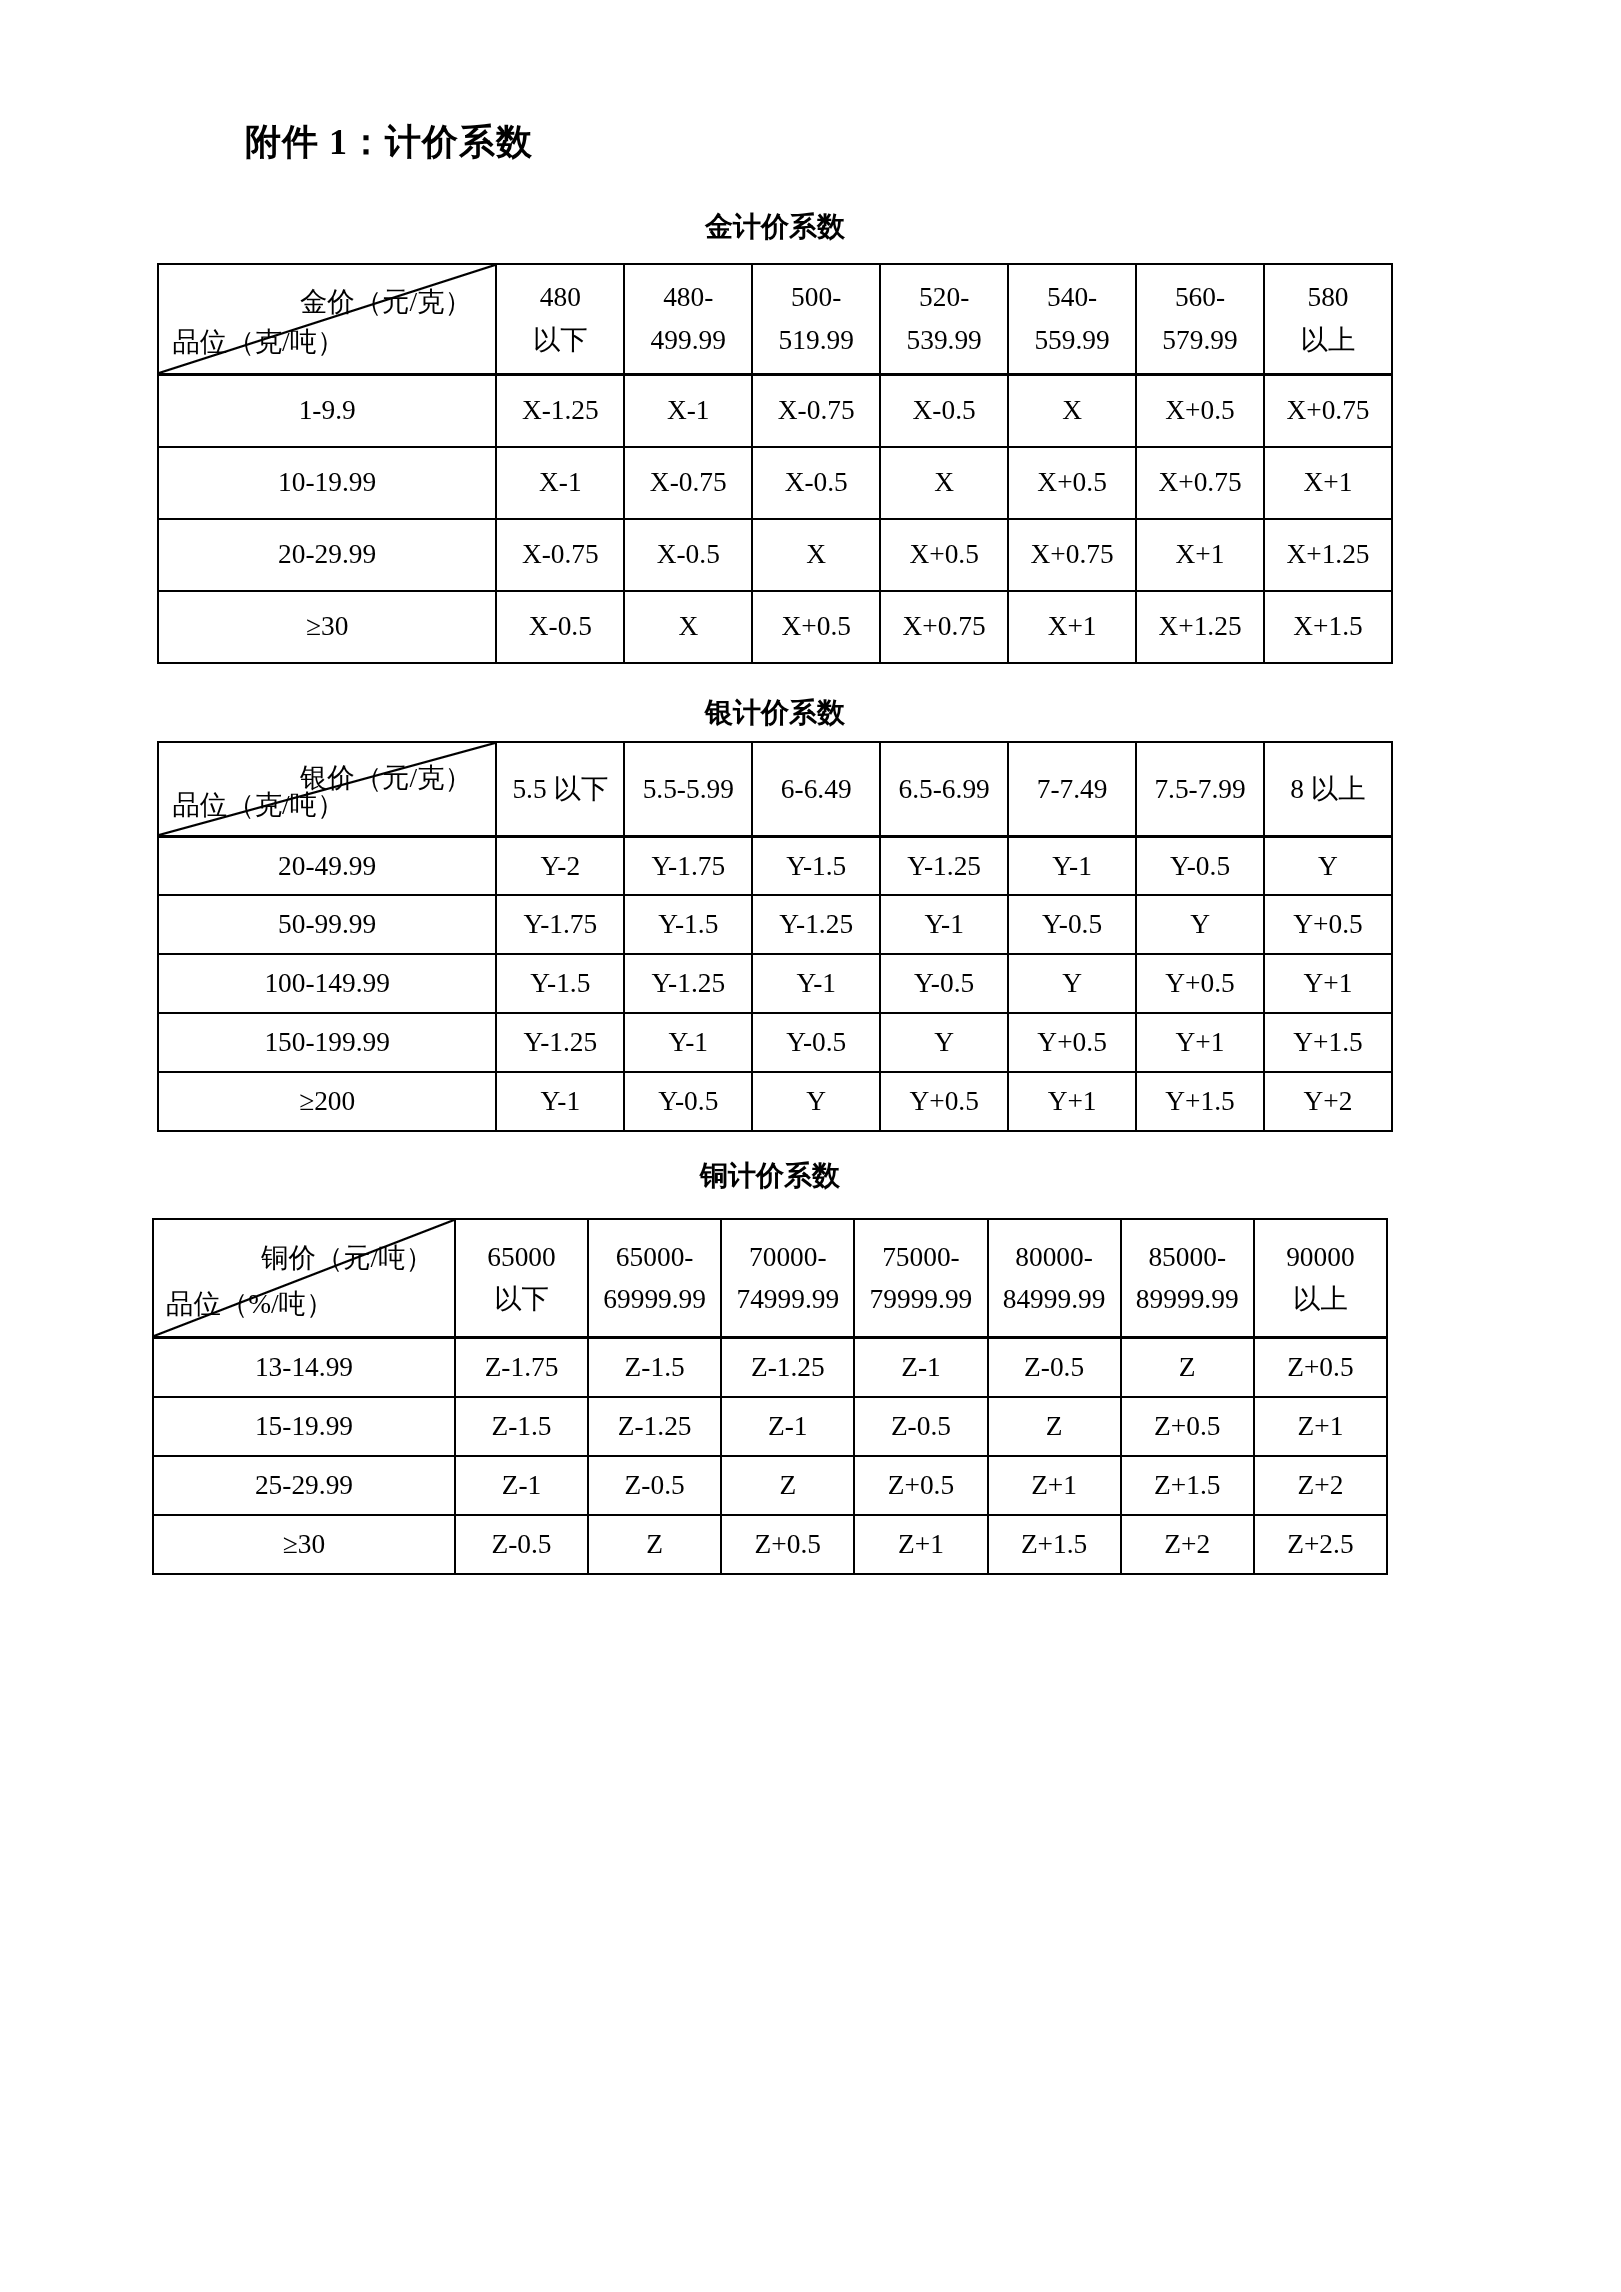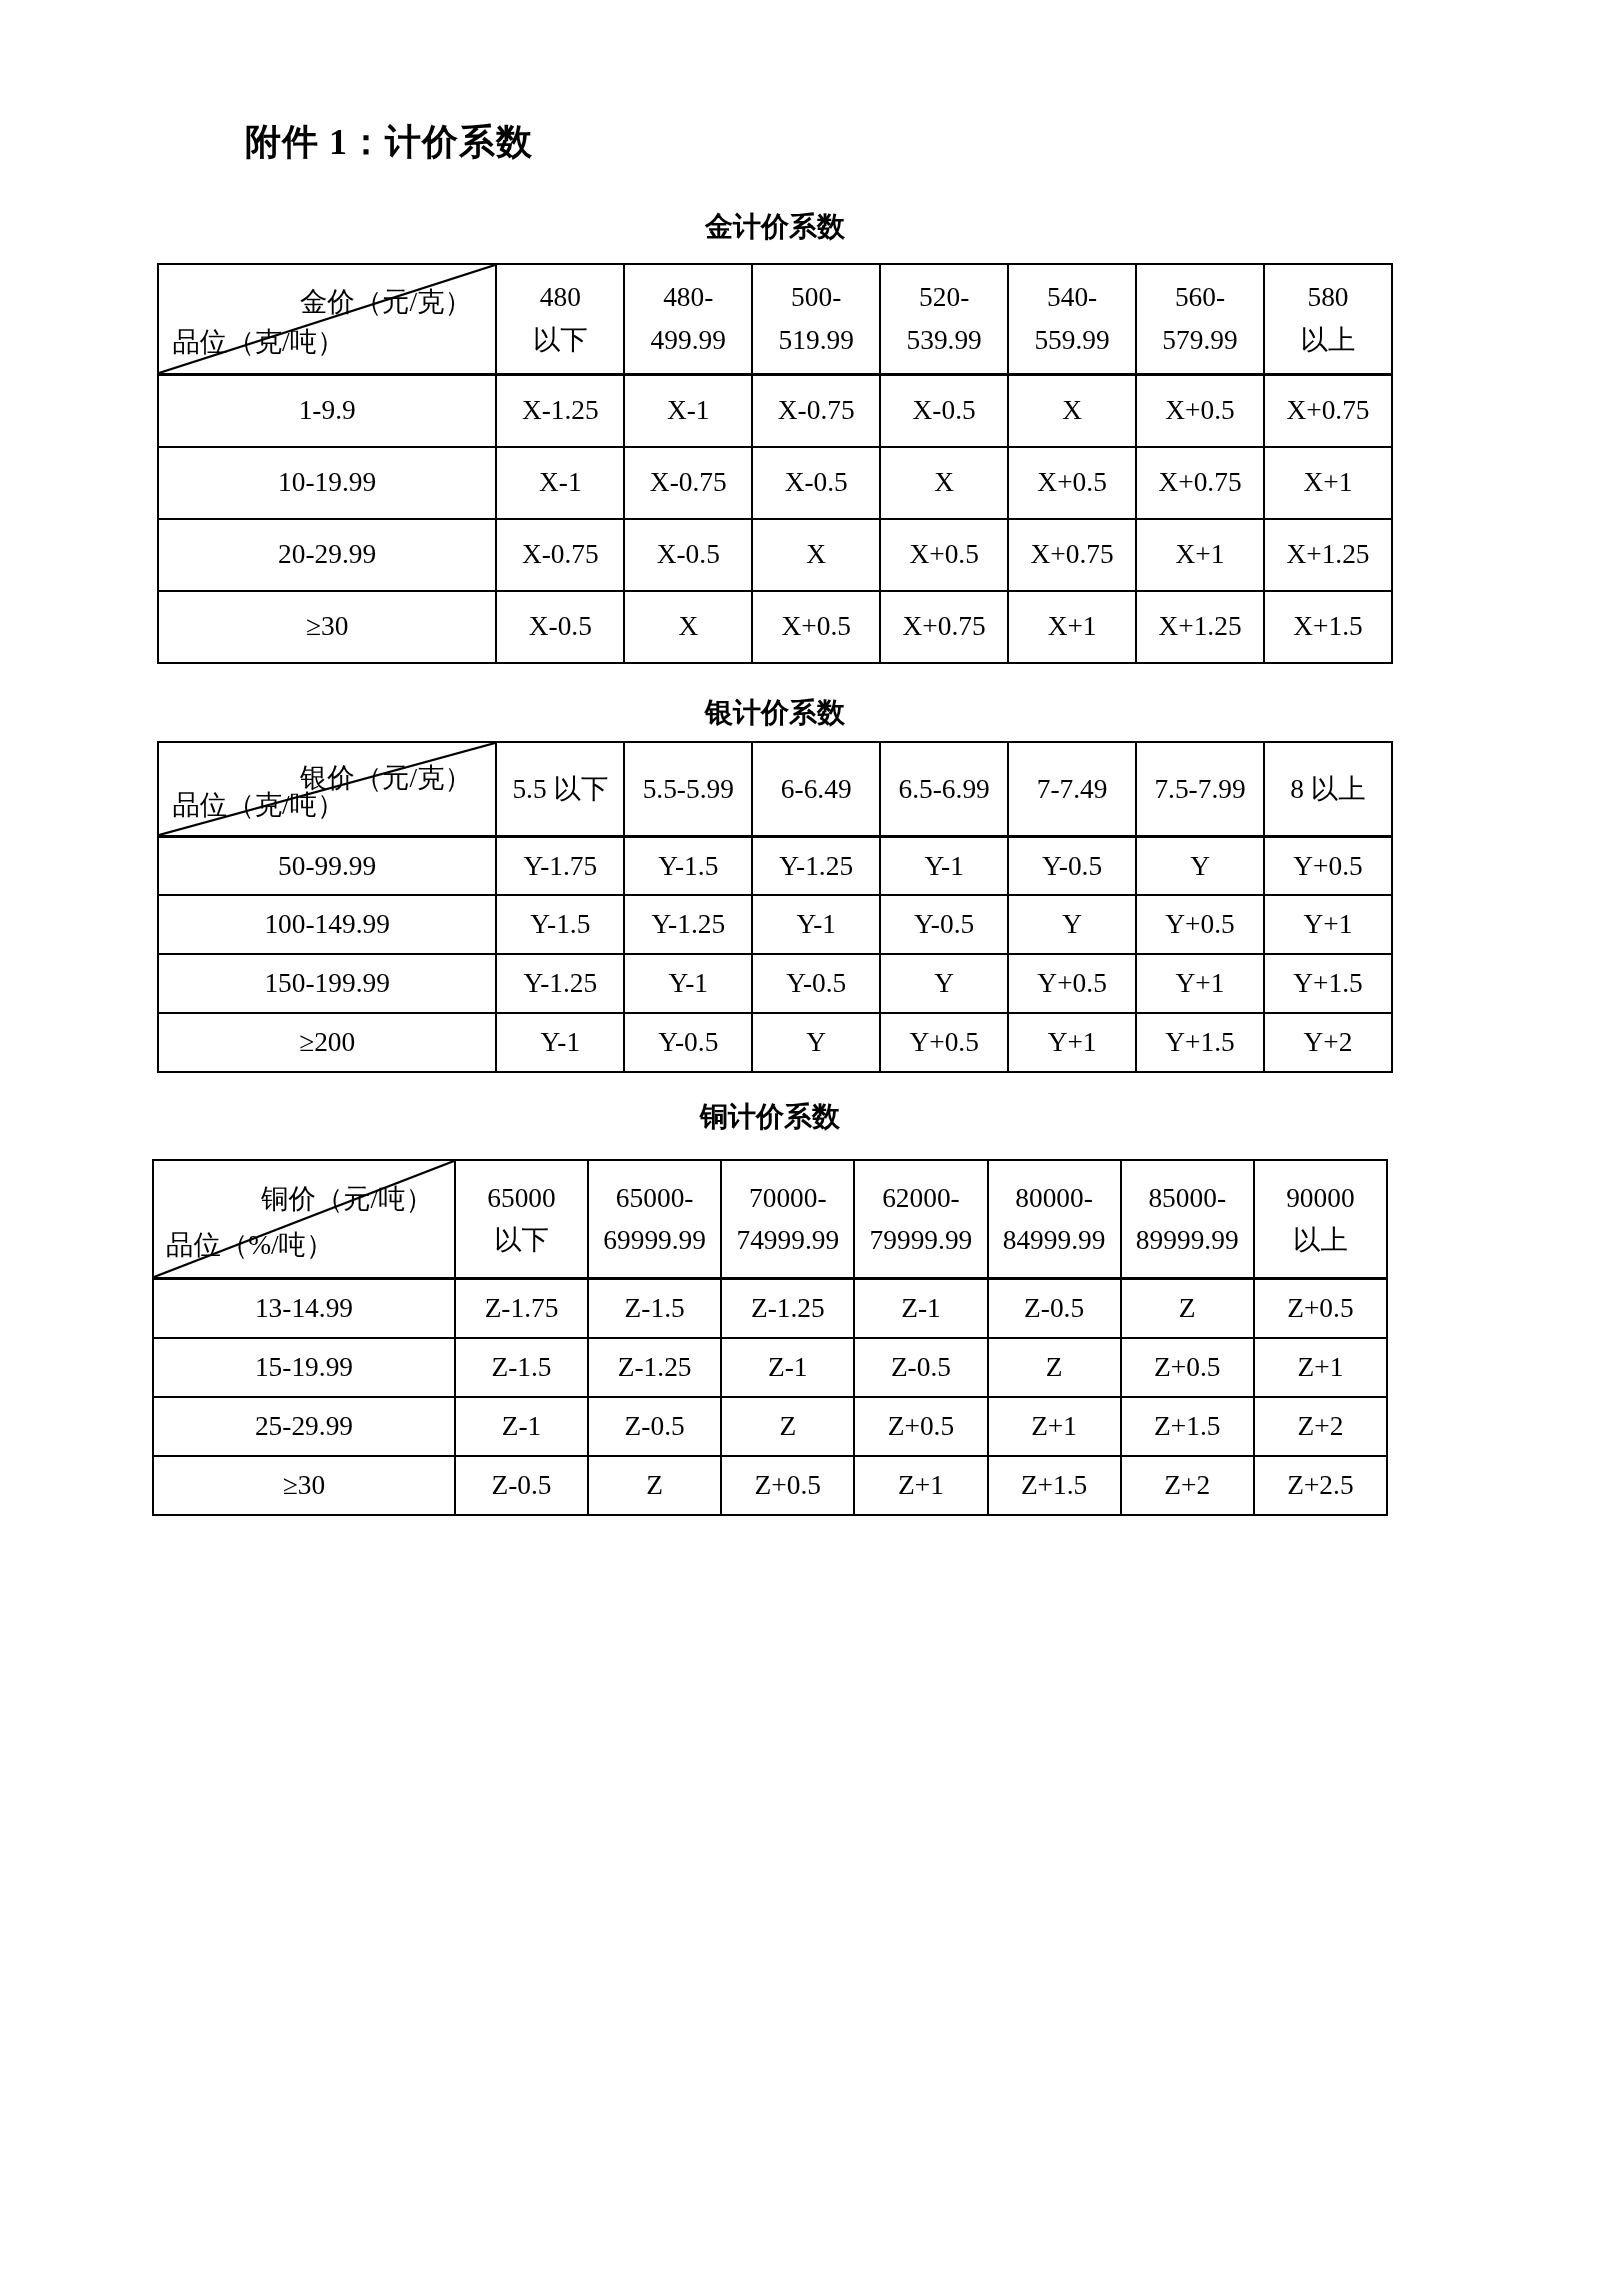--- a/index.html
+++ b/index.html
@@ -197,20 +197,30 @@
             <th>5.5-5.99</th>
             <th>6-6.49</th>
             <th>6.5-6.99</th>
             <th>7-7.49</th>
             <th>7.5-7.99</th>
             <th>8 以上</th>
           </tr>
         </thead>
         <tbody>
           <tr>
+            <td>20-49.99</td>
+            <td>Y-2</td>
+            <td>Y-1.75</td>
+            <td>Y-1.5</td>
+            <td>Y-1.25</td>
+            <td>Y-1</td>
+            <td>Y-0.5</td>
+            <td>Y</td>
+          </tr>
+          <tr>
             <td>50-99.99</td>
             <td>Y-1.75</td>
             <td>Y-1.5</td>
             <td>Y-1.25</td>
             <td>Y-1</td>
             <td>Y-0.5</td>
             <td>Y</td>
             <td>Y+0.5</td>
           </tr>
           <tr>
@@ -262,21 +272,21 @@
         </colgroup>
         <thead>
           <tr>
             <th class="corner"><span class="corner-top">铜价（元/吨）</span><span class="corner-bottom">品位（%/吨）</span></th>
             <th>65000
 以下</th>
             <th>65000-
 69999.99</th>
             <th>70000-
 74999.99</th>
-            <th>62000-
+            <th>75000-
 79999.99</th>
             <th>80000-
 84999.99</th>
             <th>85000-
 89999.99</th>
             <th>90000
 以上</th>
           </tr>
         </thead>
         <tbody>

